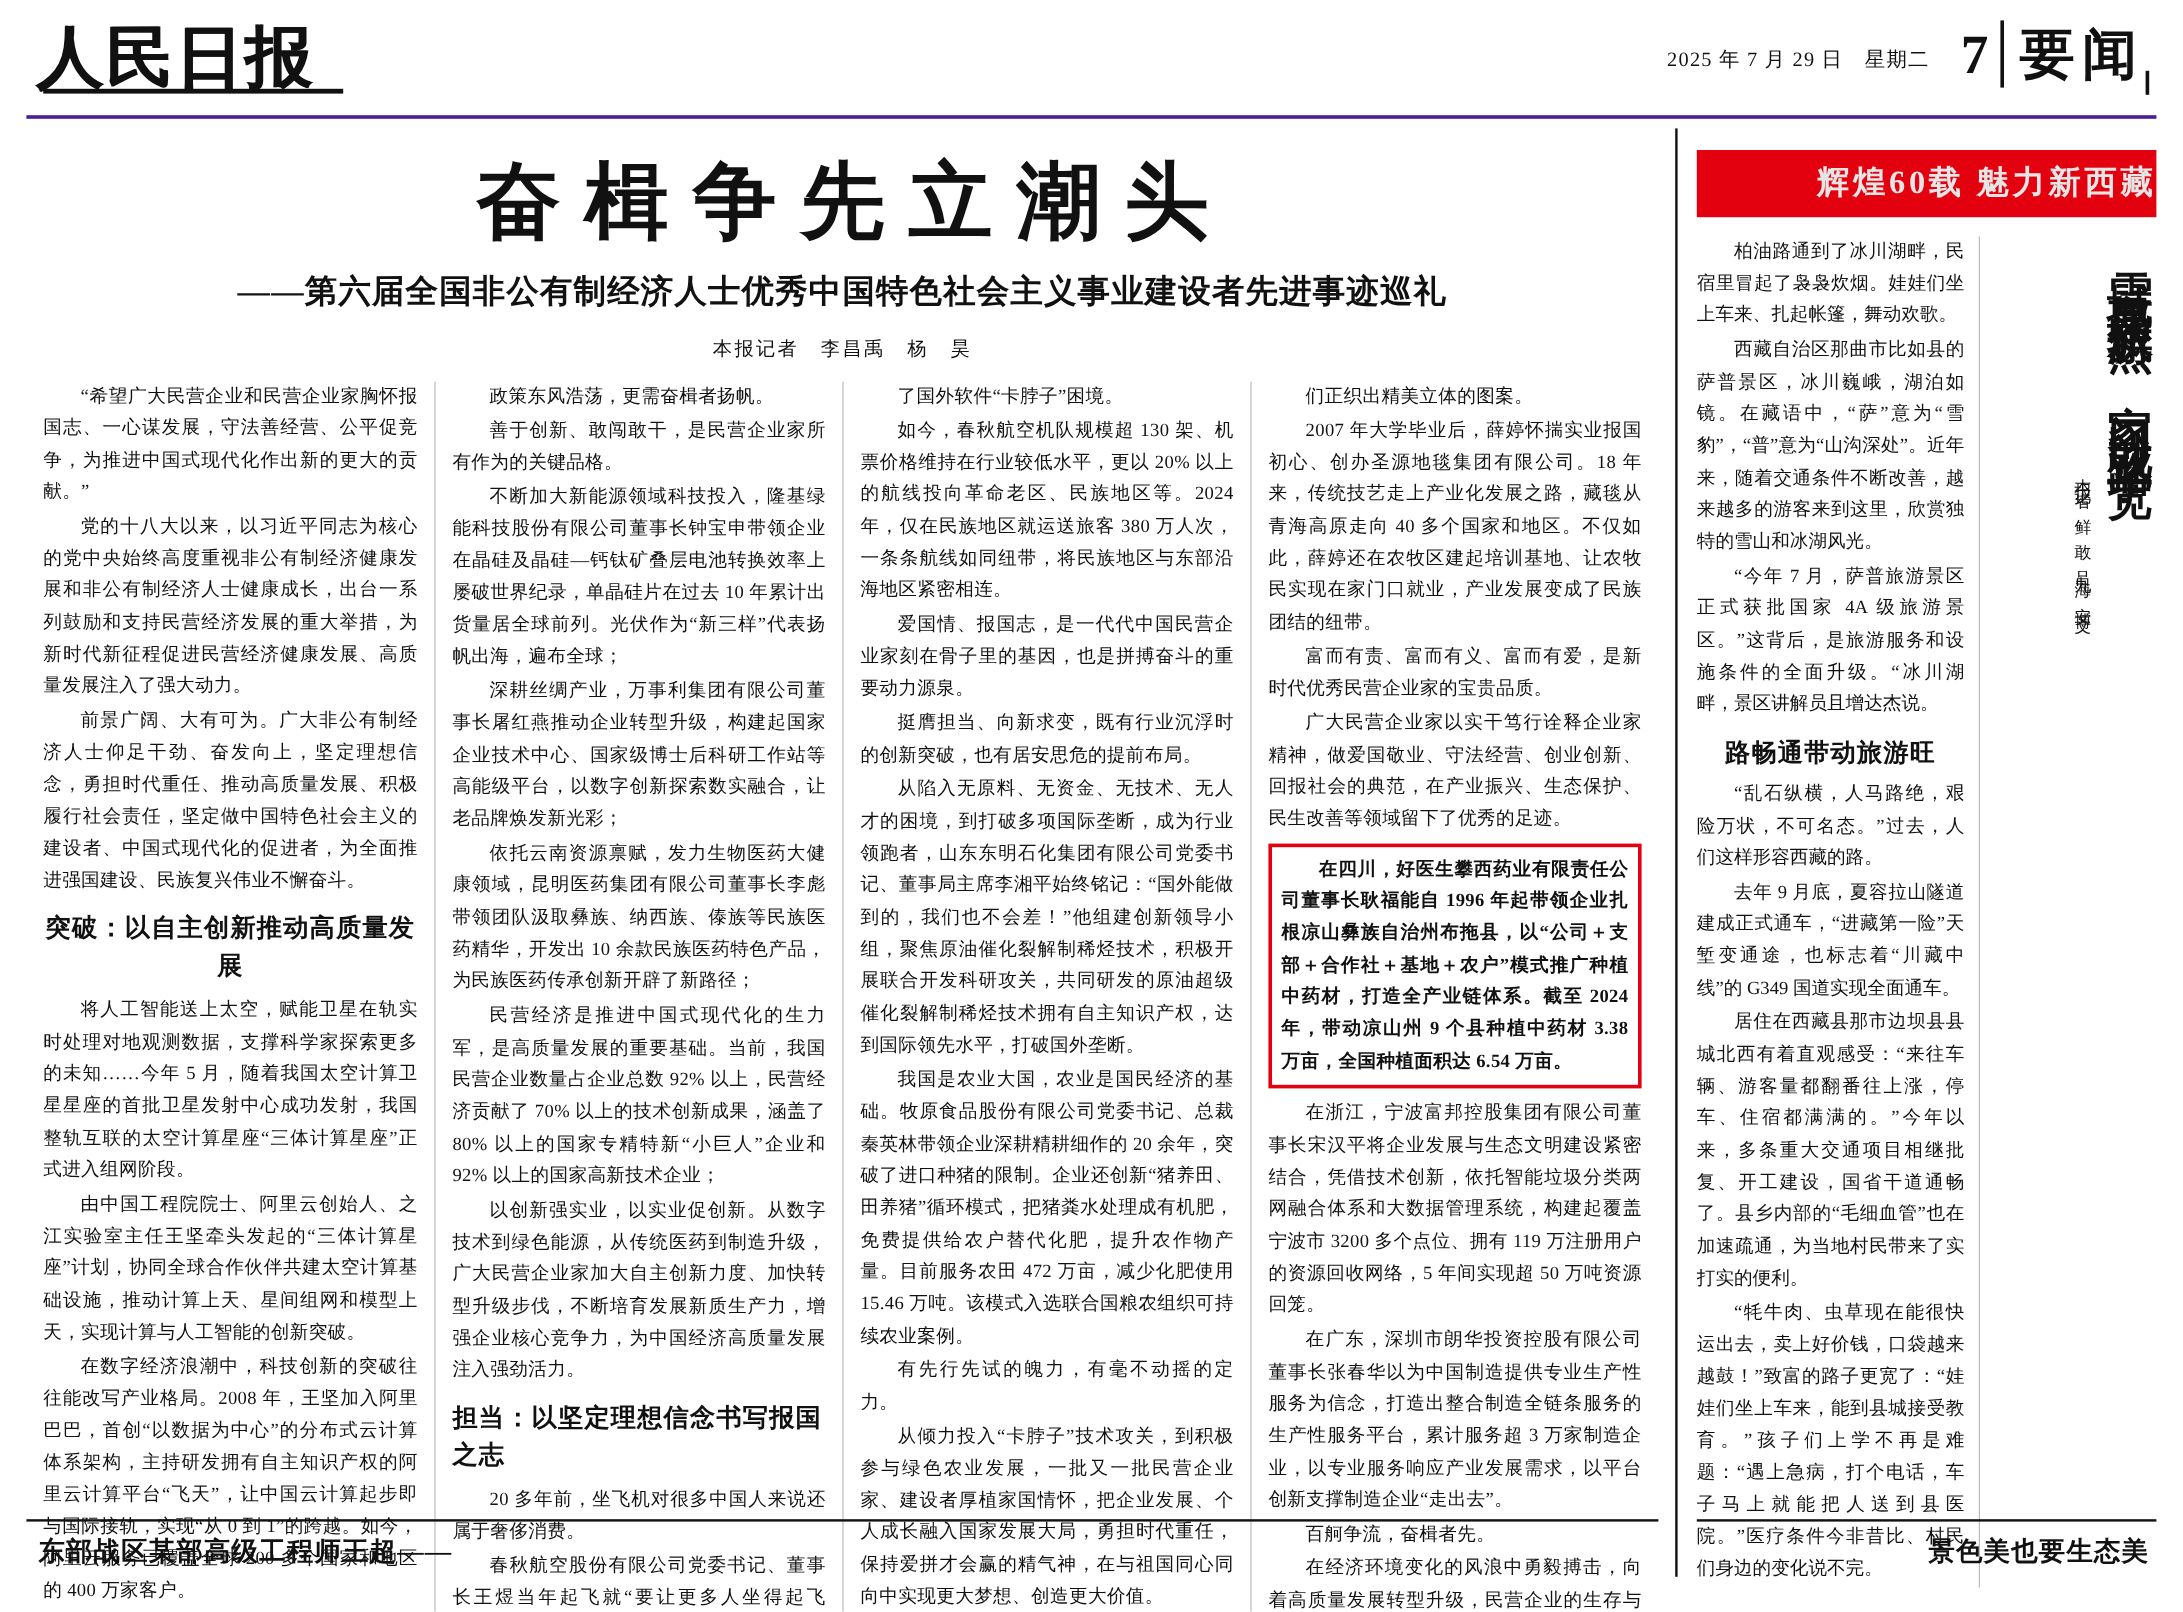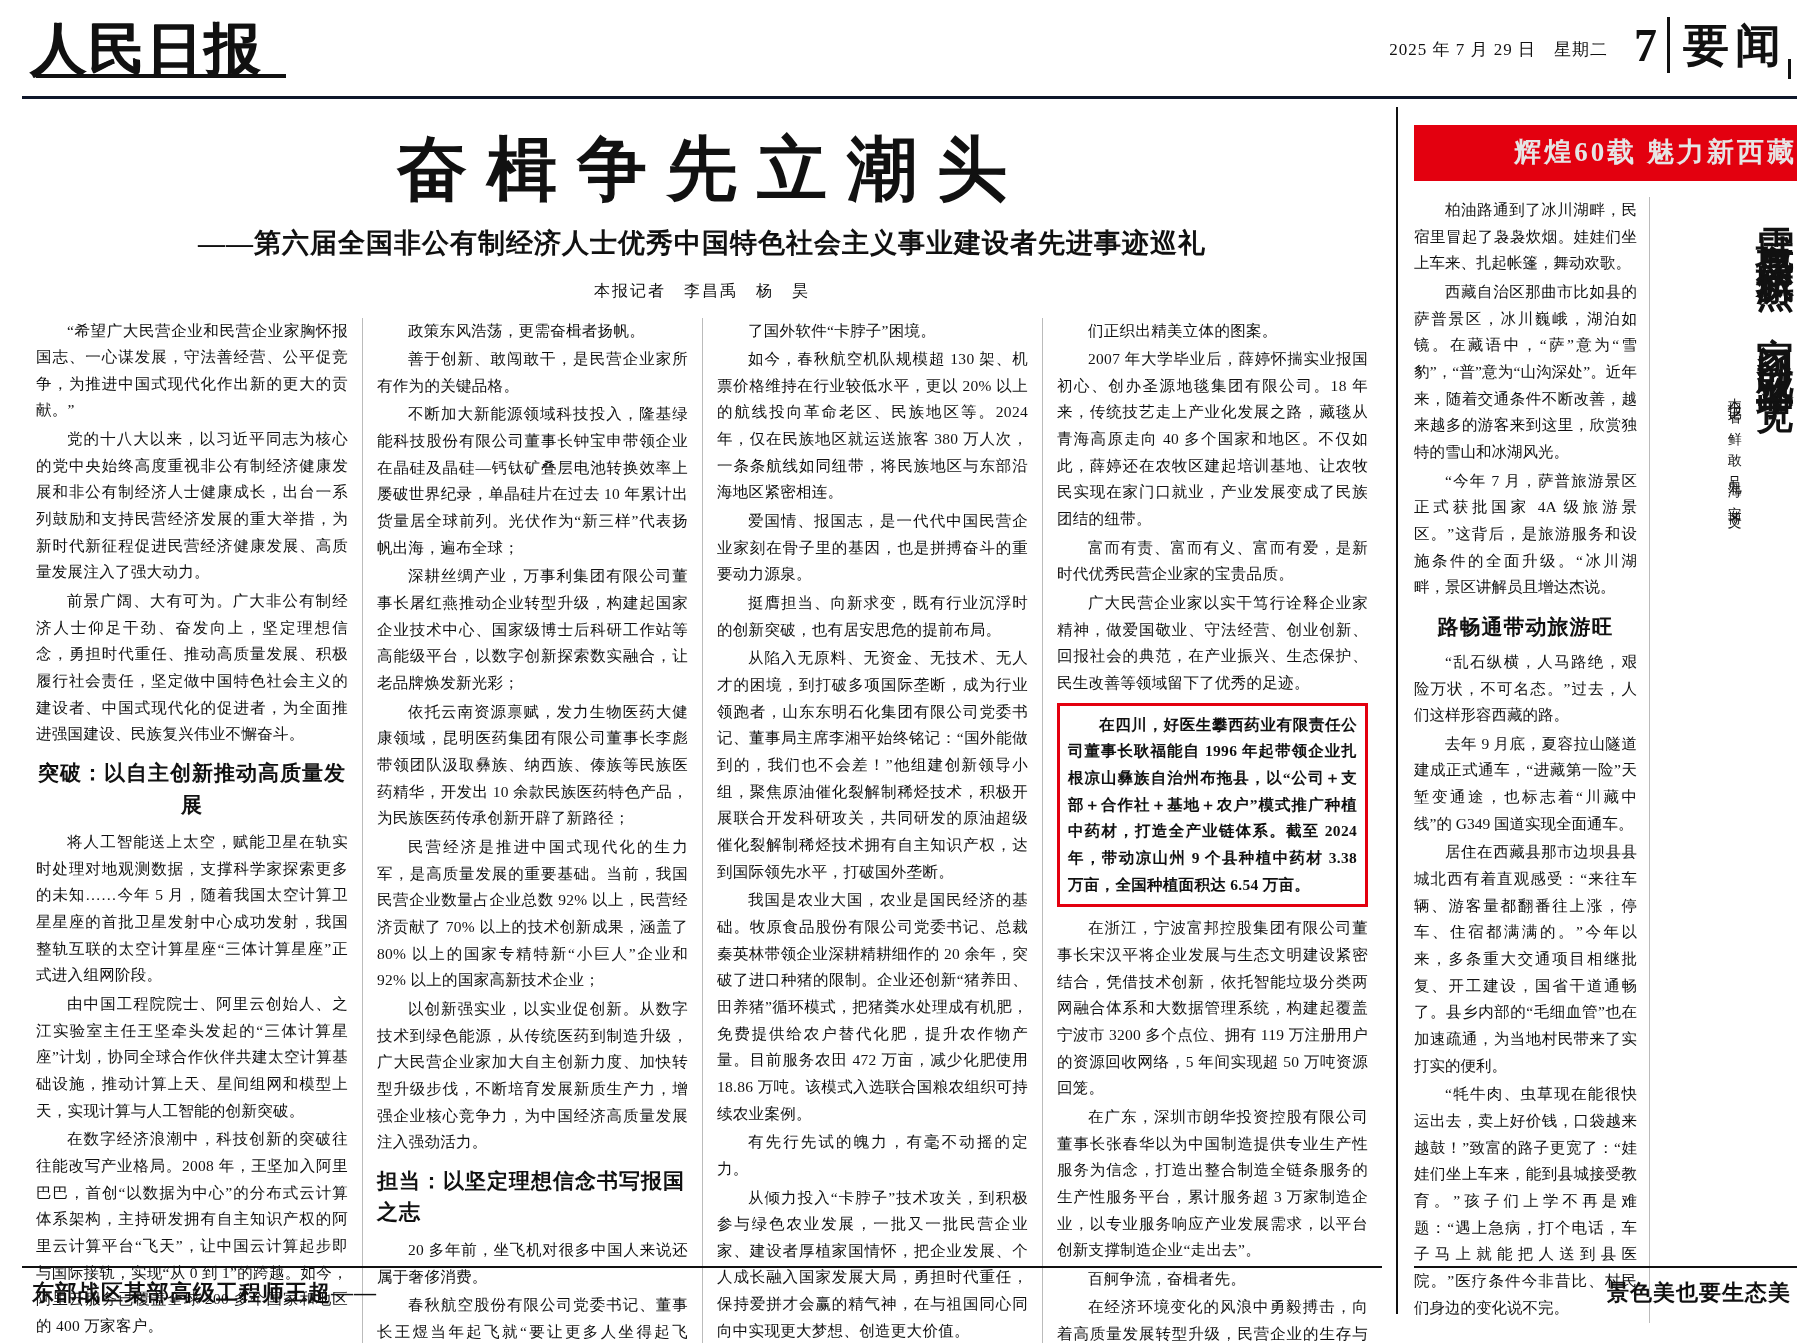--- a/index.html
+++ b/index.html
@@ -22,21 +22,21 @@
     box-sizing: border-box;
     padding: 0 22px;
   }
 
   
   .masthead {
     position: relative;
     height: 96px;
     display: flex;
     align-items: center;
-    border-bottom: 3px solid #0f172a;
+    border-bottom: 3px solid #4c1d95;
     text-align: right;
   }
   .logo {
     font-family: "DejaVu Serif", serif;
     font-weight: bold;
     font-size: 56px;
     letter-spacing: 2px;
     line-height: 1;
     padding-left: 8px;
     color: #111;
@@ -340,21 +340,21 @@
           <p>春秋航空股份有限公司党委书记、董事长王煜当年起飞就“要让更多人坐得起飞机”。他带领团队攻克技术难关，自研独立订座系统与离港系统，拿下 127 项软件著作权和 34 个国产自主知识产权软件，打破</p>
 
         </div>
 
         <div class="col">
           <p>了国外软件“卡脖子”困境。</p>
           <p>如今，春秋航空机队规模超 130 架、机票价格维持在行业较低水平，更以 20% 以上的航线投向革命老区、民族地区等。2024 年，仅在民族地区就运送旅客 380 万人次，一条条航线如同纽带，将民族地区与东部沿海地区紧密相连。</p>
           <p>爱国情、报国志，是一代代中国民营企业家刻在骨子里的基因，也是拼搏奋斗的重要动力源泉。</p>
           <p>挺膺担当、向新求变，既有行业沉浮时的创新突破，也有居安思危的提前布局。</p>
           <p>从陷入无原料、无资金、无技术、无人才的困境，到打破多项国际垄断，成为行业领跑者，山东东明石化集团有限公司党委书记、董事局主席李湘平始终铭记：“国外能做到的，我们也不会差！”他组建创新领导小组，聚焦原油催化裂解制稀烃技术，积极开展联合开发科研攻关，共同研发的原油超级催化裂解制稀烃技术拥有自主知识产权，达到国际领先水平，打破国外垄断。</p>
-          <p>我国是农业大国，农业是国民经济的基础。牧原食品股份有限公司党委书记、总裁秦英林带领企业深耕精耕细作的 20 余年，突破了进口种猪的限制。企业还创新“猪养田、田养猪”循环模式，把猪粪水处理成有机肥，免费提供给农户替代化肥，提升农作物产量。目前服务农田 472 万亩，减少化肥使用 18.86 万吨。该模式入选联合国粮农组织可持续农业案例。</p>
+          <p>我国是农业大国，农业是国民经济的基础。牧原食品股份有限公司党委书记、总裁秦英林带领企业深耕精耕细作的 20 余年，突破了进口种猪的限制。企业还创新“猪养田、田养猪”循环模式，把猪粪水处理成有机肥，免费提供给农户替代化肥，提升农作物产量。目前服务农田 472 万亩，减少化肥使用 15.46 万吨。该模式入选联合国粮农组织可持续农业案例。</p>
           <p>有先行先试的魄力，有毫不动摇的定力。</p>
           <p>从倾力投入“卡脖子”技术攻关，到积极参与绿色农业发展，一批又一批民营企业家、建设者厚植家国情怀，把企业发展、个人成长融入国家发展大局，勇担时代重任，保持爱拼才会赢的精气神，在与祖国同心同向中实现更大梦想、创造更大价值。</p>
 
         </div>
 
         <div class="col">
           <p>们正织出精美立体的图案。</p>
           <p>2007 年大学毕业后，薛婷怀揣实业报国初心、创办圣源地毯集团有限公司。18 年来，传统技艺走上产业化发展之路，藏毯从青海高原走向 40 多个国家和地区。不仅如此，薛婷还在农牧区建起培训基地、让农牧民实现在家门口就业，产业发展变成了民族团结的纽带。</p>
           <p>富而有责、富而有义、富而有爱，是新时代优秀民营企业家的宝贵品质。</p>
           <p>广大民营企业家以实干笃行诠释企业家精神，做爱国敬业、守法经营、创业创新、回报社会的典范，在产业振兴、生态保护、民生改善等领域留下了优秀的足迹。</p>

